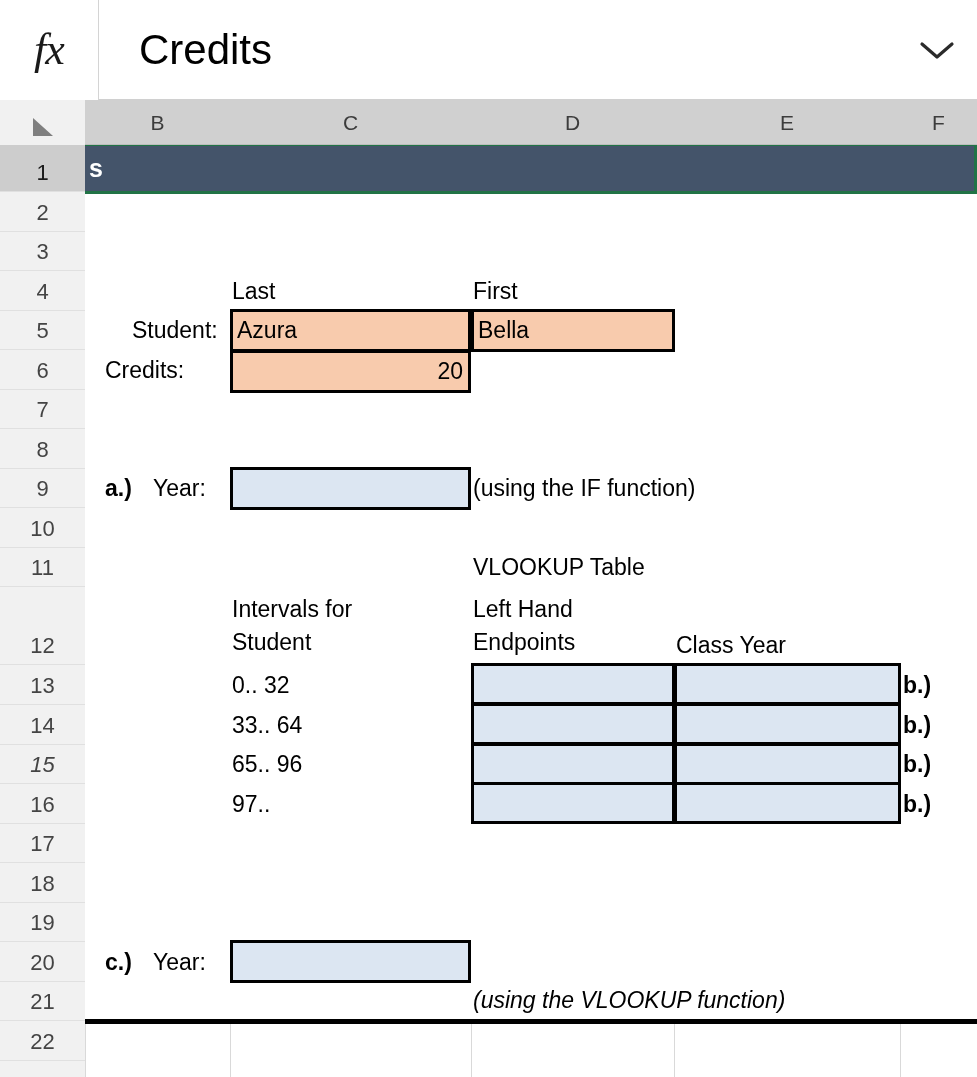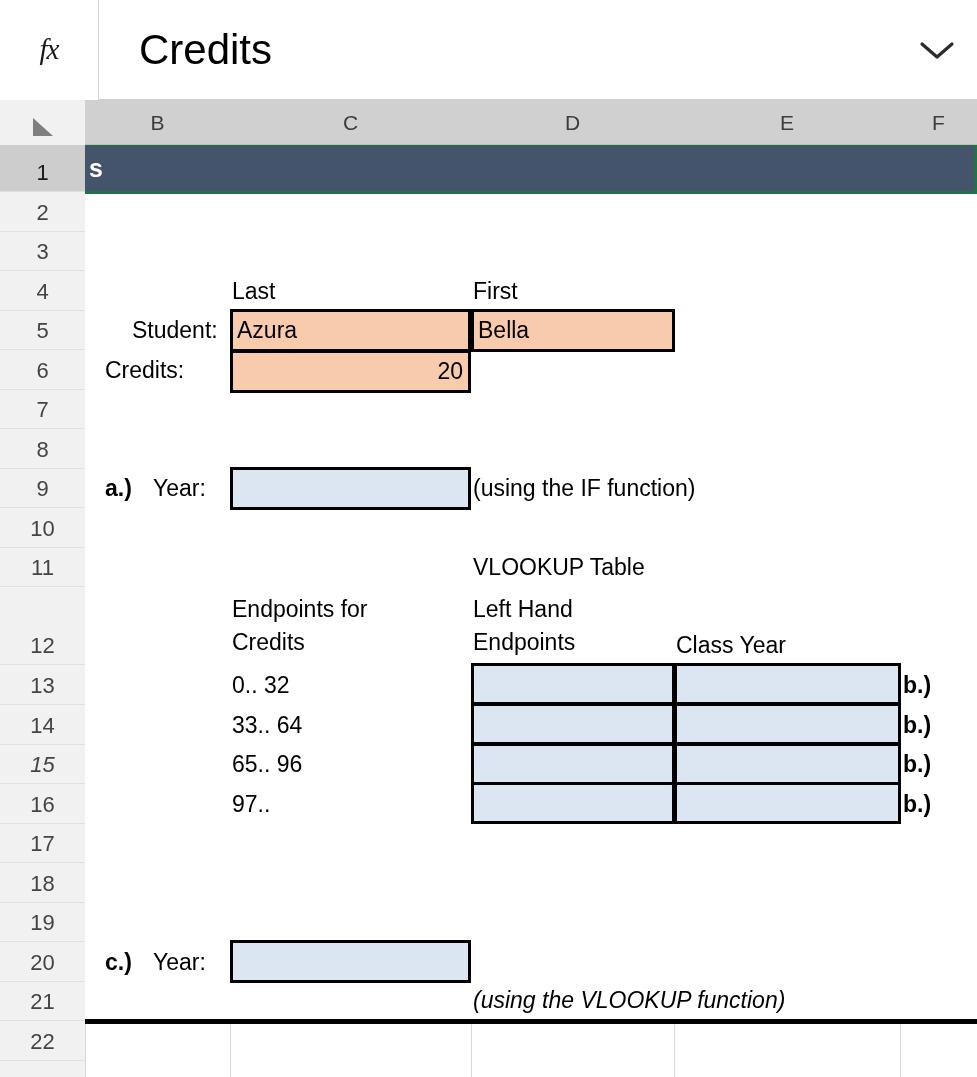--- a/index.html
+++ b/index.html
@@ -20,21 +20,21 @@
   }
   #fx-box {
     width: 99px; height: 100px;
     display: flex; align-items: center; justify-content: center;
     border-right: 1px solid #d4d4d4;
     background: #ffffff;
   }
   #fx-glyph {
     font-family: "Liberation Serif", serif;
     font-style: italic;
-    font-size: 29px;
+    font-size: 44px;
     color: #1a1a1a;
     line-height: 1;
     letter-spacing: -1px;
   }
   #formula-input {
     flex: 1; height: 100px;
     display: flex; align-items: center;
     padding-left: 40px;
     font-size: 42px;
     color: #000000;
@@ -230,21 +230,21 @@
     <div class="cell right" style="left:152px; top:206px; width:226px; height:40px;">20</div>
 
     <div class="cell bold" style="left:20px; top:324px; width:46px; height:39px;">a.)</div>
     <div class="cell" style="left:68px; top:324px; width:90px; height:39px;">Year:</div>
     <div class="box blue" style="left:145px; top:322px; width:241px; height:43px;"></div>
     <div class="cell" style="left:152px; top:324px; width:226px; height:39px;"></div>
     <div class="cell" style="left:388px; top:324px; width:400px; height:39px;">(using the IF function)</div>
 
     <div class="cell" style="left:388px; top:403px; width:330px; height:39px;">VLOOKUP Table</div>
 
-    <div class="cell wrap" style="left:147px; top:448px; width:200px; height:72px;">Endpoints for Credits</div>
+    <div class="cell wrap" style="left:147px; top:448px; width:200px; height:72px;">Intervals for Student</div>
     <div class="cell wrap" style="left:388px; top:448px; width:190px; height:72px;">Left Hand Endpoints</div>
     <div class="cell" style="left:591px; top:480px; width:220px; height:40px;">Class Year</div>
 
     <div class="cell" style="left:147px; top:520px; width:200px; height:40px;">0.. 32</div>
     <div class="box blue" style="left:386px; top:518px; width:204px; height:42px;"></div>
     <div class="cell" style="left:393px; top:520px; width:190px; height:40px;"></div>
     <div class="box blue" style="left:589px; top:518px; width:227px; height:42px;"></div>
     <div class="cell" style="left:596px; top:520px; width:213px; height:40px;"></div>
     <div class="cell bold" style="left:818px; top:520px; width:70px; height:40px;">b.)</div>
 

